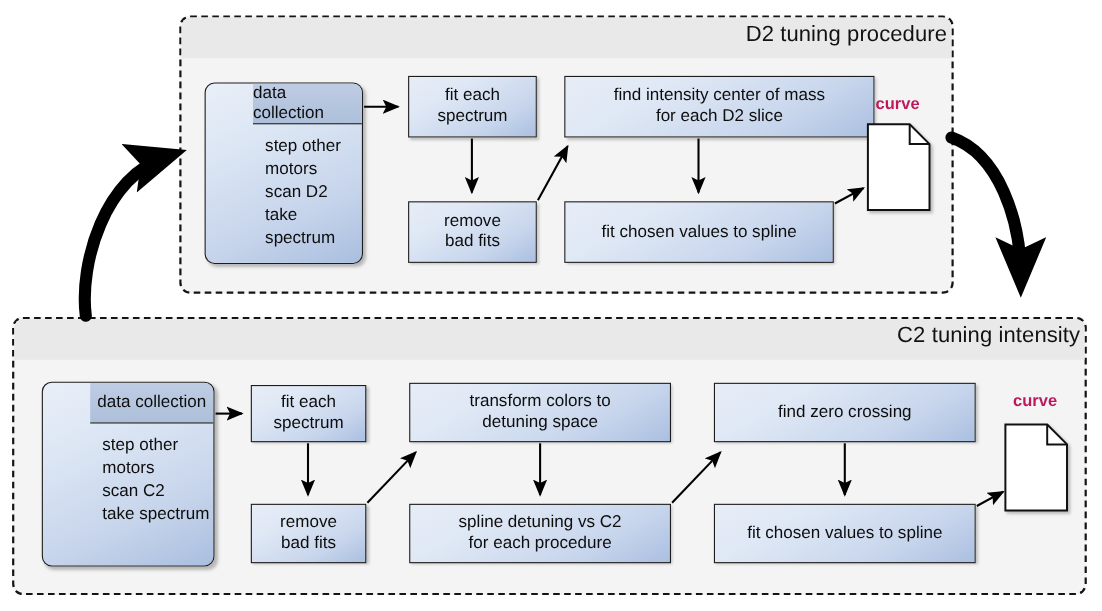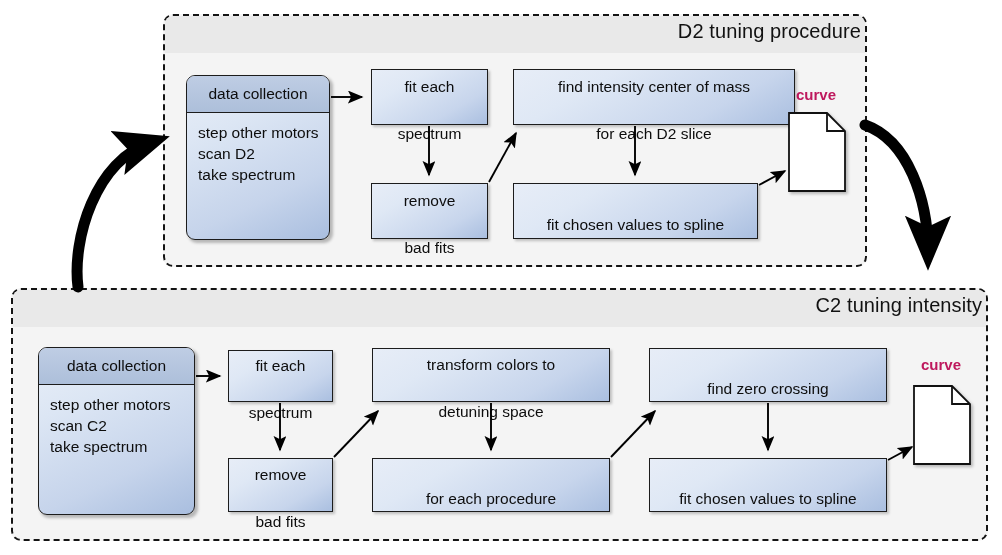--- a/index.html
+++ b/index.html
@@ -35,31 +35,32 @@
   .box{
     position:absolute;
     border:1.4px solid #1c1c1c;
     background:linear-gradient(150deg,#e7edf7 0%,#dfe8f5 28%,#c7d5ec 72%,#aabfe0 100%);
     box-sizing:border-box;
     display:flex;align-items:center;justify-content:center;
     text-align:center;
     font-size:15.5px;line-height:1.22;color:#0d0d0d;
     box-shadow:2px 2px 2.5px rgba(0,0,0,0.22);
   }
-  .box span{display:block;padding:0 4px;margin-top:28px;}
+  .box span{display:block;padding:0 4px;}
 
   
   .dcbox{
     position:absolute;
     border:1.4px solid #1c1c1c;
     border-radius:9px;
     background:linear-gradient(155deg,#e9eff8 0%,#dce6f4 30%,#c6d4eb 70%,#a9bedf 100%);
     box-sizing:border-box;
     box-shadow:2.5px 2.5px 3px rgba(0,0,0,0.25);
     overflow:hidden;
+    padding-left:43px;
   }
   .dc-head{
     height:36px;
     background:linear-gradient(180deg,#bfcde4 0%,#adbfda 100%);
     border-bottom:1.4px solid #1c1c1c;
     display:flex;align-items:center;justify-content:center;
     font-size:15.5px;color:#0d0d0d;
   }
   .dc-body{
     padding:9px 0 0 11px;
@@ -145,20 +146,21 @@
     <span>remove</span>
     <span>bad fits</span>
   </div>
 
   <div class="box" style="left:372px;top:348px;width:238px;height:54px;flex-direction:column;">
     <span>transform colors to</span>
     <span>detuning space</span>
   </div>
 
   <div class="box" style="left:372px;top:458px;width:238px;height:54px;flex-direction:column;">
+    <span>spline detuning vs C2</span>
     <span>for each procedure</span>
   </div>
 
   <div class="box" style="left:649px;top:348px;width:238px;height:54px;">
     <span>find zero crossing</span>
   </div>
 
   <div class="box" style="left:649px;top:458px;width:238px;height:54px;">
     <span>fit chosen values to spline</span>
   </div>

